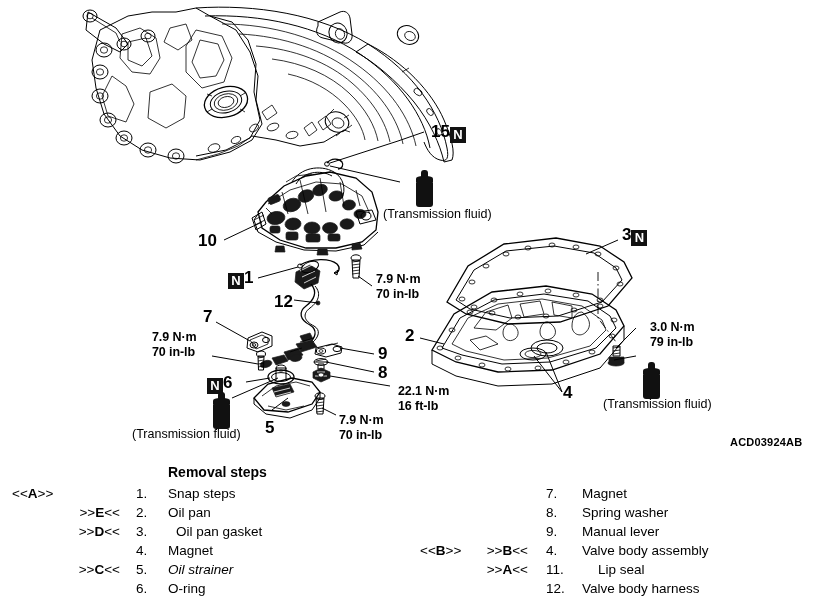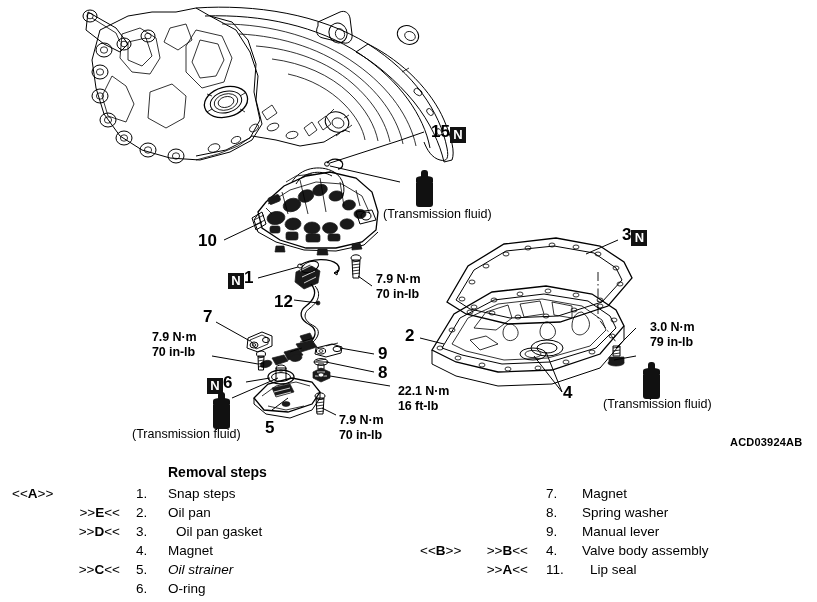--- a/index.html
+++ b/index.html
@@ -646,17 +646,23 @@
     <div class="lg-row" style="left:410px; top:81px; width:400px;">
       <span class="lg-mark-a" style="left:10px;">&lt;&lt;<b>B</b>&gt;&gt;</span>
       <span class="lg-mark-b" style="left:68px; width:50px;">&gt;&gt;<b>B</b>&lt;&lt;</span>
       <span class="lg-no" style="left:136px;">4.</span>
       <span class="lg-name" style="left:172px;">Valve body assembly</span>
     </div>
     <div class="lg-row" style="left:410px; top:100px; width:400px;">
       <span class="lg-mark-a" style="left:10px;"></span>
       <span class="lg-mark-b" style="left:68px; width:50px;">&gt;&gt;<b>A</b>&lt;&lt;</span>
       <span class="lg-no" style="left:136px;">11.</span>
-      <span class="lg-name" style="left:180px;">Lip seal</span>
+      <span class="lg-name" style="left:188px;">Lip seal</span>
+    </div>
+    <div class="lg-row" style="left:410px; top:119px; width:400px;">
+      <span class="lg-mark-a" style="left:10px;"></span>
+      <span class="lg-mark-b" style="left:68px; width:50px;"></span>
+      <span class="lg-no" style="left:136px;">12.</span>
+      <span class="lg-name" style="left:172px;">Valve body harness</span>
     </div>
 
   </div>
 </div>
 
 </body></html>

